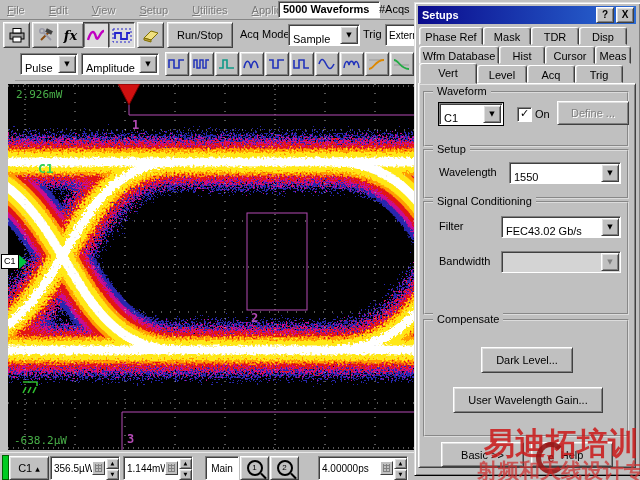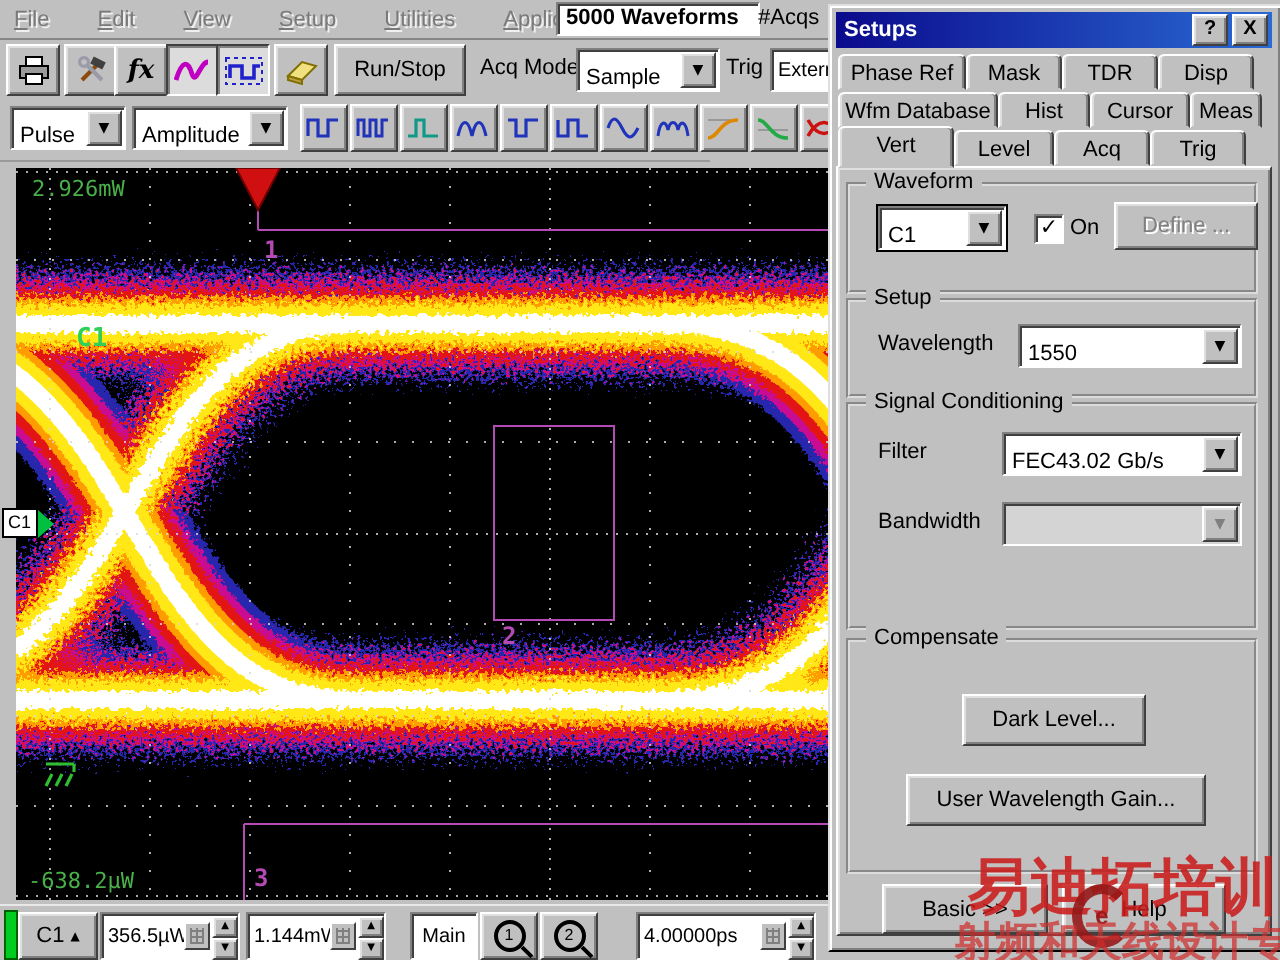--- a/index.html
+++ b/index.html
@@ -18,21 +18,21 @@
   
   .menubar{position:absolute;left:0;top:0;width:414px;height:19px;display:flex;align-items:center;
            border-bottom:1px solid #868686;}
   .menu-item{margin-left:24px;color:#7a7a7a;text-shadow:1px 1px 0 #f0f0f0;}
   .menu-item:first-child{margin-left:7px;}
   .acqbox{position:absolute;left:278px;top:1px;width:96px;height:15px;line-height:15px;padding-left:4px;}
   .acqslbl{position:absolute;left:379px;top:3px;}
 
   
   .toolbar1{position:absolute;left:0;top:20px;width:414px;height:29px;}
-  .toolbar2{position:absolute;left:0;top:49px;width:355px;height:31px;border-bottom:1px solid #9a9a9a;}
+  .toolbar2{position:absolute;left:15px;top:49px;width:355px;height:31px;border-bottom:1px solid #9a9a9a;}
   .tb{position:absolute;width:25px;height:24px;top:2px;}
   .tb.pressed{border-color:#404040 #fff #fff #404040;box-shadow:inset 1px 1px 0 #808080;background:#dcdcdc;}
   .lbl{position:absolute;top:8px;}
   .combo{display:flex;align-items:flex-end;height:20px;background:#fff;border:1px solid;
          border-color:#808080 #fff #fff #808080;box-shadow:inset 1px 1px 0 #404040;}
   .combo .ct{flex:1;padding-left:4px;white-space:nowrap;overflow:hidden;}
   .combo .ca{width:16px;align-self:stretch;display:flex;align-items:center;justify-content:center;
              font-size:7px;font-family:"DejaVu Sans",sans-serif;margin:1px;}
   .combo.disabled{background:#d4d4d4;}
   .combo.disabled .ca{color:#808080;}

